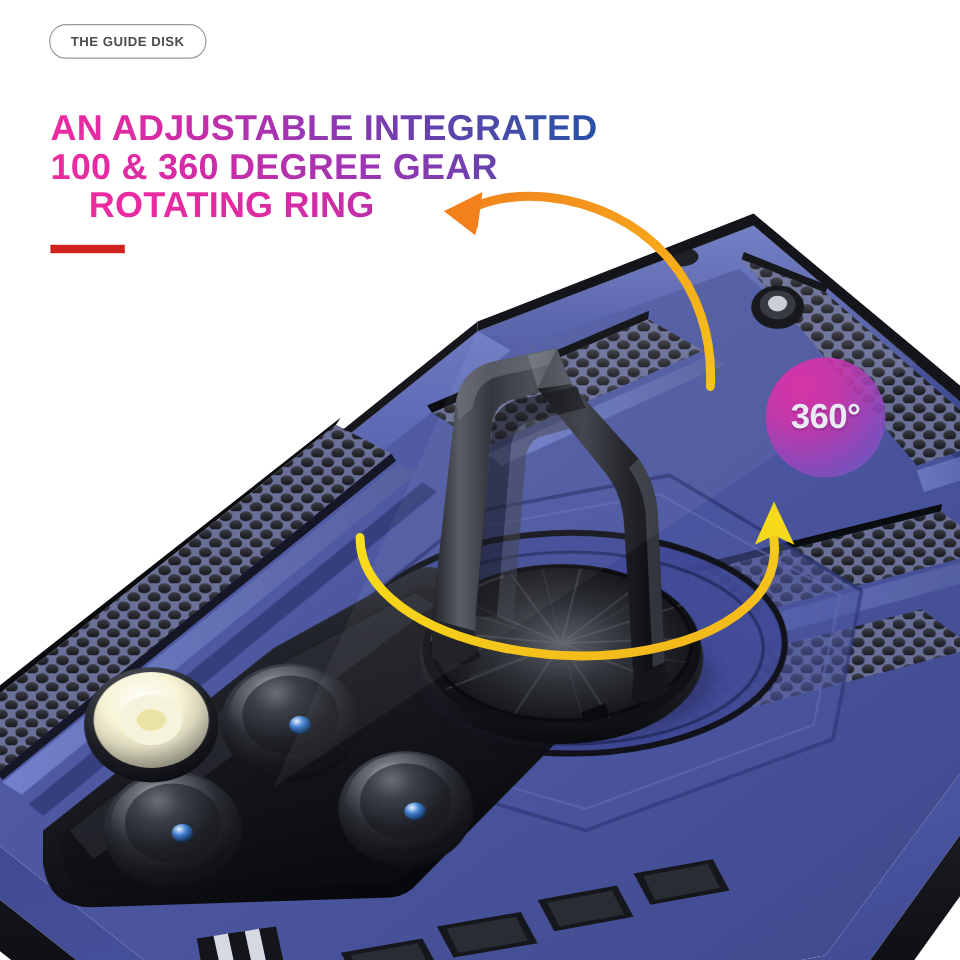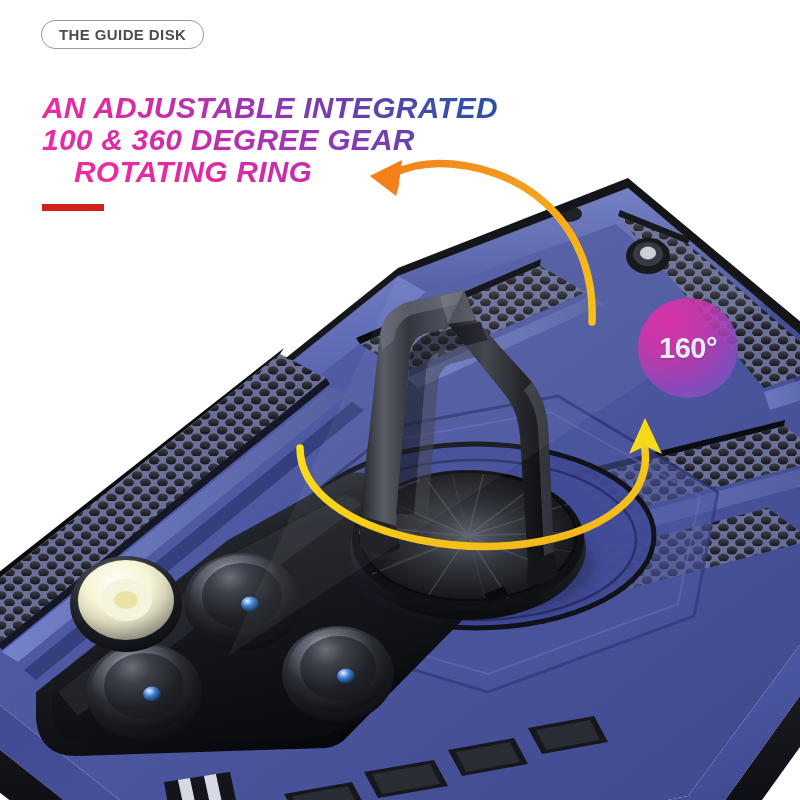--- a/index.html
+++ b/index.html
@@ -9,28 +9,27 @@
     font-family:"Liberation Sans","DejaVu Sans",sans-serif;
     -webkit-font-smoothing:antialiased;
   }
   #stage{position:relative;width:800px;height:800px;background:#fff;overflow:hidden;}
 
   
   #badge{
     position:absolute;left:41px;top:20px;height:27px;
     display:flex;align-items:center;padding:0 17px;
     border:1.6px solid #9a9a9a;border-radius:14px;background:#fff;
-    font-size:15px;font-weight:bold;letter-spacing:.4px;color:#4d4d4d;
+    font-size:11px;font-weight:bold;letter-spacing:.4px;color:#4d4d4d;
     white-space:nowrap;z-index:40;
   }
   #headline{
     position:absolute;left:42px;top:72px;z-index:40;
     font-size:30px;font-weight:bold;line-height:32px;letter-spacing:.2px;
     white-space:nowrap;
-    font-style:italic;
   }
   #headline .hl{
     display:block;
     background:linear-gradient(90deg,#ee2ba0 0%,#d62ba4 20%,#9c36b4 46%,#6a3fae 68%,#3a50a8 88%,#2a4ea6 100%);
     -webkit-background-clip:text;background-clip:text;
     -webkit-text-fill-color:transparent;color:transparent;
   }
   #headline .l2{background:linear-gradient(90deg,#ee2ba0 0%,#d42ba6 26%,#9b36b4 58%,#5b45ac 86%,#3f4fa8 100%);
     -webkit-background-clip:text;background-clip:text;-webkit-text-fill-color:transparent;}
   #headline .l3{background:linear-gradient(90deg,#ee2ba0 0%,#dd2aa3 34%,#b231ae 68%,#8c3bb0 100%);
@@ -340,21 +339,21 @@
     </g>
 
     <g>
       <path d="M300 448 C300 492 350 526 420 540 C500 556 590 542 630 498 C644 482 648 462 644 444" fill="none" stroke="url(#arrB)" stroke-width="7.5" stroke-linecap="round"></path>
       <path d="M630 452 L645 420 L660 452 L646 444 Z" fill="#f7d91b"></path>
       <path d="M629 454 L645 418 L662 454 L645 446 Z" fill="#f7d91b"></path>
     </g>
   </svg>
 
   <div class="deg-badge" id="badge360">
-    <span>160°</span>
+    <span>360°</span>
   </div>
 
   <div id="badge">
     <span>THE GUIDE DISK</span>
   </div>
 
   <h1 id="headline">
     <span class="hl l1">AN ADJUSTABLE INTEGRATED</span>
     <span class="hl l2">100 &amp; 360 DEGREE GEAR</span>
     <span class="hl l3">ROTATING RING</span>

